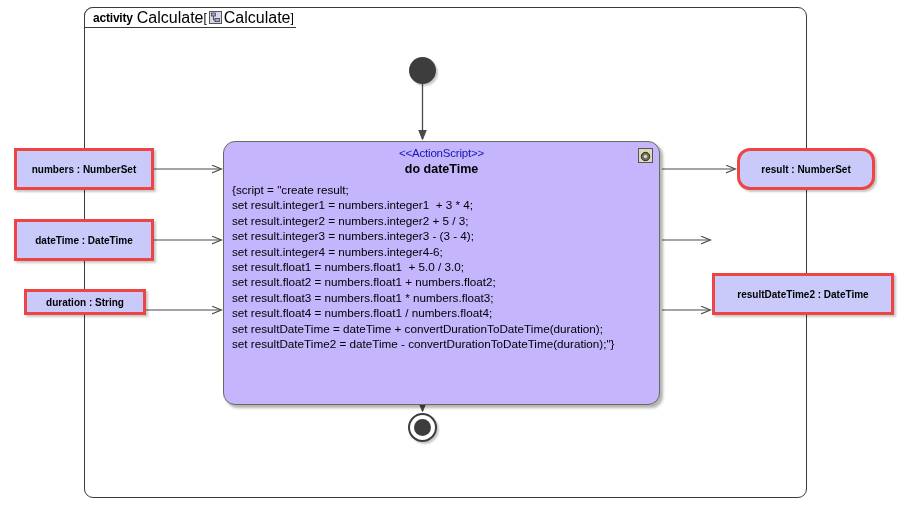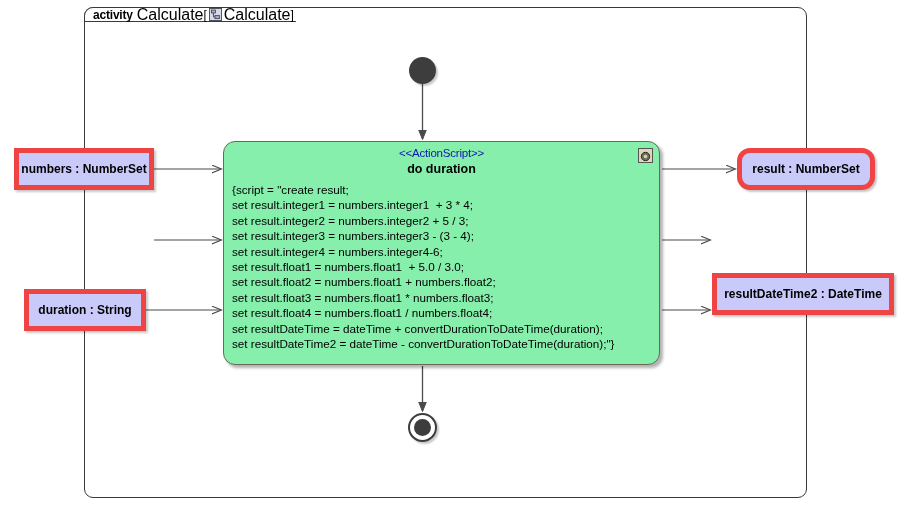--- a/index.html
+++ b/index.html
@@ -29,21 +29,21 @@
     height: 491px;
     border: 1px solid #3a3a3a;
     border-radius: 9px;
     background: transparent;
     box-sizing: border-box;
   }
   .frame-tab {
     position: absolute;
     left: 84px;
     top: 7px;
-    height: 15px;
+    height: 21px;
     background: #ffffff;
     border: 1px solid #3a3a3a;
     border-top-left-radius: 9px;
     border-right: none;
     border-top: 1px solid #3a3a3a;
     box-sizing: border-box;
     display: flex;
     align-items: center;
     padding: 0 2px 0 8px;
     font-size: 12px;
@@ -65,22 +65,22 @@
     position: relative;
     vertical-align: -2px;
   }
 
   
   .action-node {
     position: absolute;
     left: 223px;
     top: 141px;
     width: 437px;
-    height: 224px;
-    background: #86efac;
+    height: 264px;
+    background: #c4b5fd;
     border: 1px solid #6b6b55;
     border-radius: 12px;
     box-sizing: border-box;
     box-shadow: 3px 3px 3px rgba(0,0,0,0.30);
   }
   .stereotype {
     text-align: center;
     color: #1515b0;
     font-size: 11.5px;
     margin-top: 5px;
@@ -111,35 +111,35 @@
     height: 15px;
     border: 1px solid #555;
     background: #ddd9b8;
     box-sizing: border-box;
   }
 
   
   .pin {
     position: absolute;
     background: #c9c9fa;
-    border: 5px solid #ef4444;
+    border: 3px solid #ef4444;
     box-sizing: border-box;
     display: flex;
     align-items: center;
     justify-content: center;
     font-weight: bold;
-    font-size: 12px;
+    font-size: 10px;
     color: #000;
     box-shadow: 2px 2px 2px rgba(0,0,0,0.22);
     white-space: nowrap;
   }
 
   #pin-numbers        { left: 14px;  top: 148px; width: 140px; height: 42px; }
   #pin-datetime       { left: 14px;  top: 219px; width: 140px; height: 42px; }
-  #pin-duration       { left: 24px;  top: 289px; width: 122px; height: 42px; }
+  #pin-duration       { left: 24px;  top: 289px; width: 122px; height: 26px; }
   #pin-result         { left: 737px; top: 148px; width: 138px; height: 42px; border-radius: 13px; }
   #pin-resultdatetime { left: 712px; top: 219px; width: 180px; height: 42px; }
   #pin-resultdatetime2{ left: 712px; top: 273px; width: 182px; height: 42px; }
 
   
   .initial-node {
     position: absolute;
     left: 409px;
     top: 57px;
     width: 27px;
@@ -225,29 +225,32 @@
   <div class="initial-node"></div>
 
   <div class="action-node">
     <div class="action-badge">
       <svg width="13" height="13" viewBox="0 0 13 13">
         <circle cx="6.5" cy="6.5" r="4.2" fill="#6f6f62" stroke="#2a2a22" stroke-width="1"></circle>
         <circle cx="6.5" cy="6.5" r="1.8" fill="#d8d4b0"></circle>
       </svg>
     </div>
     <div class="stereotype">&lt;&lt;ActionScript&gt;&gt;</div>
-    <div class="action-title">do duration</div>
+    <div class="action-title">do dateTime</div>
     <div class="script-body" id="script-body"><div class="script-line">{script = "create result;</div><div class="script-line">set result.integer1 = numbers.integer1  + 3 * 4;</div><div class="script-line">set result.integer2 = numbers.integer2 + 5 / 3;</div><div class="script-line">set result.integer3 = numbers.integer3 - (3 - 4);</div><div class="script-line">set result.integer4 = numbers.integer4-6;</div><div class="script-line">set result.float1 = numbers.float1  + 5.0 / 3.0;</div><div class="script-line">set result.float2 = numbers.float1 + numbers.float2;</div><div class="script-line">set result.float3 = numbers.float1 * numbers.float3;</div><div class="script-line">set result.float4 = numbers.float1 / numbers.float4;</div><div class="script-line">set resultDateTime = dateTime + convertDurationToDateTime(duration);</div><div class="script-line">set resultDateTime2 = dateTime - convertDurationToDateTime(duration);"}</div></div>
   </div>
 
   <div class="final-node"></div>
 
   <div class="pin" id="pin-numbers">
     <span>numbers : NumberSet</span>
   </div>
+  <div class="pin" id="pin-datetime">
+    <span>dateTime : DateTime</span>
+  </div>
   <div class="pin" id="pin-duration">
     <span>duration : String</span>
   </div>
 
   <div class="pin" id="pin-result">
     <span>result : NumberSet</span>
   </div>
   <div class="pin" id="pin-resultdatetime2">
     <span>resultDateTime2 : DateTime</span>
   </div>

